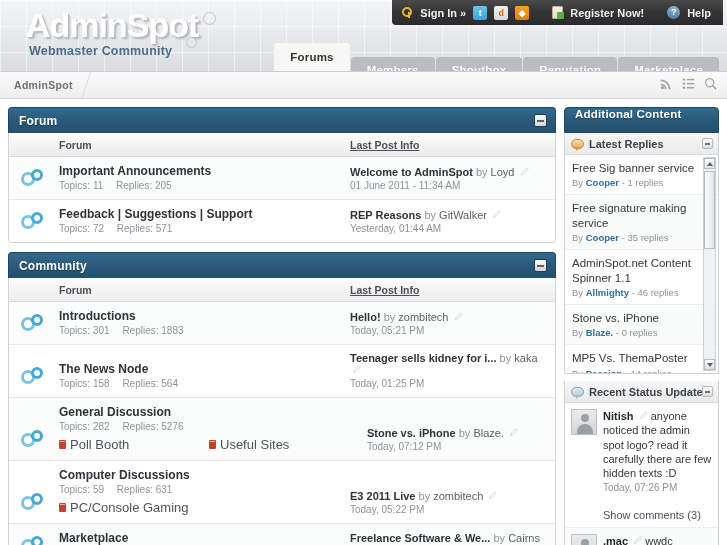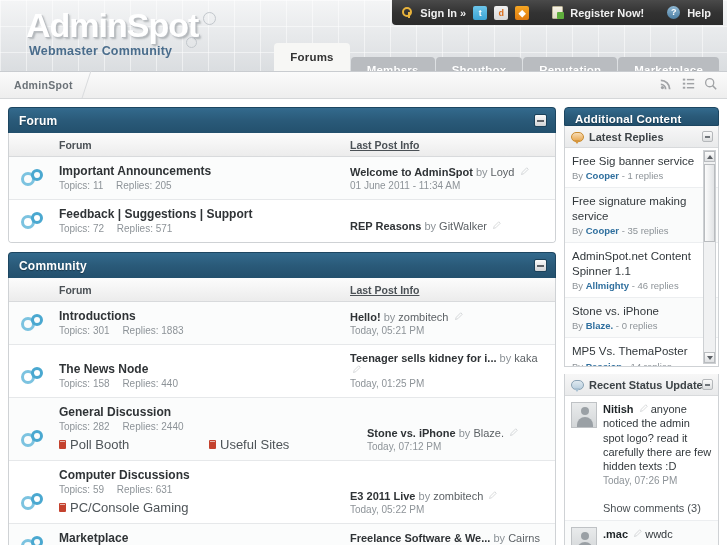--- a/index.html
+++ b/index.html
@@ -280,25 +280,25 @@
   .lp-title .auth { font-weight: normal; color: #5c6165; }
   .lp-date { font-size: 10px; color: #8d9398; }
   .pencil {
     display: inline-block; width: 9px; height: 9px;
     margin-left: 2px;
     opacity: .45;
   }
 
   
   .side-head {
-    height: 19px;
+    height: 26px;
     background: linear-gradient(to bottom, #336a8d 0%, #2a5a79 50%, #23506d 100%);
     border: 1px solid #1d4661;
     border-radius: 4px 4px 0 0;
-    display: flex; align-items: flex-end;
+    display: flex; align-items: flex-start;
     padding-left: 10px;
   }
   .side-head .cat-title { font-size: 11.5px; }
   .side-box {
     border: 1px solid #cfd2d5;
     border-top: none;
     background: #fff;
     margin-bottom: 7px;
   }
   .side-sec-head {
@@ -537,20 +537,21 @@
           </div>
           <div class="frow-last">
             <div class="lp-title">
               <span>REP Reasons</span>
               <span class="by">by</span>
               <span class="auth">GitWalker</span>
               <svg class="pencil" viewBox="0 0 12 12">
                   <path d="M2 10l1-3 6-6 2 2-6 6z" fill="none" stroke="#8d9398" stroke-width="1"></path>
                 </svg>
             </div>
+            <div class="lp-date">Yesterday, 01:44 AM</div>
           </div>
         </div>
       </div>
     </div>
 
     <div class="cat">
       <div class="cat-head">
         <span class="cat-title">Community</span>
         <span class="collapse-btn"></span>
       </div>
@@ -591,21 +592,21 @@
           <div class="frow-icon">
             <div class="as-icon">
                 <span class="o1"></span>
                 <span class="o2"></span>
               </div>
           </div>
           <div class="frow-mid">
             <div class="fname">The News Node</div>
             <div class="fstats">
               <span>Topics: 158</span>
-              <span>Replies: 440</span>
+              <span>Replies: 564</span>
             </div>
           </div>
           <div class="frow-last">
             <div class="lp-title">
               <span>Teenager sells kidney for i...</span>
               <span class="by">by</span>
               <span class="auth">kaka</span>
               <svg class="pencil" viewBox="0 0 12 12">
                   <path d="M2 10l1-3 6-6 2 2-6 6z" fill="none" stroke="#8d9398" stroke-width="1"></path>
                 </svg>
@@ -618,21 +619,21 @@
           <div class="frow-icon">
             <div class="as-icon">
                 <span class="o1"></span>
                 <span class="o2"></span>
               </div>
           </div>
           <div class="frow-mid">
             <div class="fname">General Discussion</div>
             <div class="fstats">
               <span>Topics: 282</span>
-              <span>Replies: 2440</span>
+              <span>Replies: 5276</span>
             </div>
             <div class="subforums">
               <span class="subf">
                 <span class="subf-ic"></span>
                 <span>Poll Booth</span>
               </span>
               <span class="subf">
                 <span class="subf-ic"></span>
                 <span>Useful Sites</span>
               </span>

